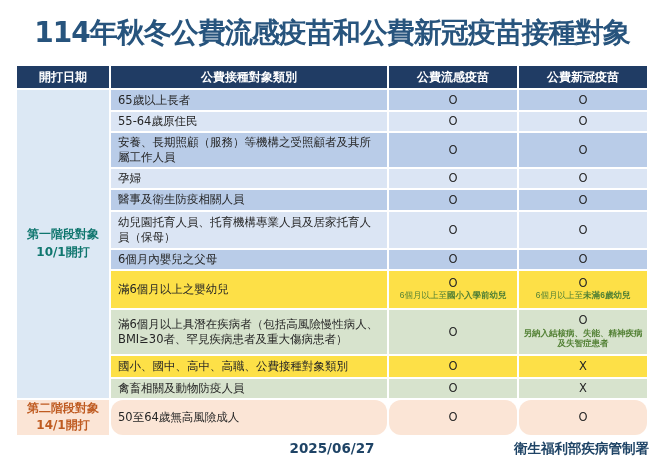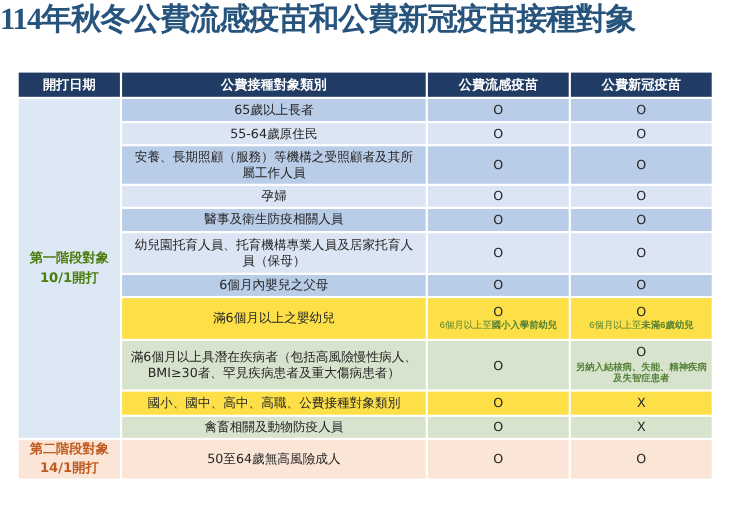--- a/index.html
+++ b/index.html
@@ -2,49 +2,49 @@
 <html><head>
 <meta charset="utf-8">
 <style>
   html,body{margin:0;padding:0;}
   body{
     width:664px;height:470px;background:#ffffff;position:relative;
     font-family:"DejaVu Sans","Liberation Sans",sans-serif;
     -webkit-font-smoothing:antialiased;
   }
   .title{
-    font-size:28px;font-weight:bold;
-    color:#27547d;letter-spacing:-1px;line-height:1.25;font-family:Liberation Serif, serif;
+    padding-top:15px;text-align:center;font-size:28px;font-weight:bold;
+    color:#27547d;letter-spacing:-1px;line-height:1.25;
   }
   table.vax{
     position:absolute;left:15px;top:64px;
     border-collapse:separate;border-spacing:2px;table-layout:fixed;
   }
   th{
     background:#203c64;color:#ffffff;font-size:12px;font-weight:bold;
     padding:1px 16px;text-align:center;vertical-align:middle;
   }
   td{vertical-align:middle;font-size:11.5px;color:#262626;}
-  td.cat{text-align:center;padding:2px 7px;line-height:1.3;}
+  td.cat{text-align:left;padding:2px 7px;line-height:1.3;}
   td.mark{text-align:center;padding:0 2px;}
   .mk{font-size:11.5px;color:#262626;line-height:1.15;}
   .note{font-size:8.5px;color:#538135;line-height:1.2;margin-top:1px;font-family:Liberation Mono, monospace;}
   .note b{font-weight:bold;}
   .note.allbold{font-weight:bold;}
   td.stage{
     text-align:center;font-weight:bold;font-size:12px;line-height:1.45;
     padding:0 2px;
   }
-  td.stage1{background:#dce8f4;color:#4d7c0f;}
+  td.stage1{background:#dce8f4;color:#0f766e;}
   td.stage2{background:#fbe5d6;color:#bf5b21;}
   .bgA{background:#b9cce8;}
   .bgB{background:#dbe5f4;}
   .bgC{background:#fde047;}
   .bgD{background:#d7e3cd;}
-  .bgE{background:#fbe5d6;}
+  .bgE{background:#fbe5d6;border-radius:12px;}
   tr.hH{height:22px;}
   tr.h1{height:20px;} tr.h2{height:18px;} tr.h3{height:33px;}
   tr.h4{height:19px;} tr.h5{height:20px;} tr.h6{height:36px;}
   tr.h7{height:18px;} tr.h8{height:37px;} tr.h9{height:44px;}
   tr.h10{height:21px;} tr.h11{height:19px;} tr.h12{height:32px;}
   .footer{
     position:absolute;left:15px;top:440px;width:634px;height:22px;
     color:#1f4466;font-weight:bold;font-size:13.5px;
   }
   .footer .date{position:absolute;left:0;right:0;text-align:center;}
@@ -155,13 +155,15 @@
       <div>14/1開打</div>
     </td>
     <td class="cat bgE">50至64歲無高風險成人</td>
     <td class="mark bgE">O</td>
     <td class="mark bgE">O</td>
   </tr>
 </tbody>
   </table>
 
 <div class="footer">
+  <div class="date">2025/06/27</div>
+  <div class="agency">衛生福利部疾病管制署</div>
 </div>
 
 </body></html>

